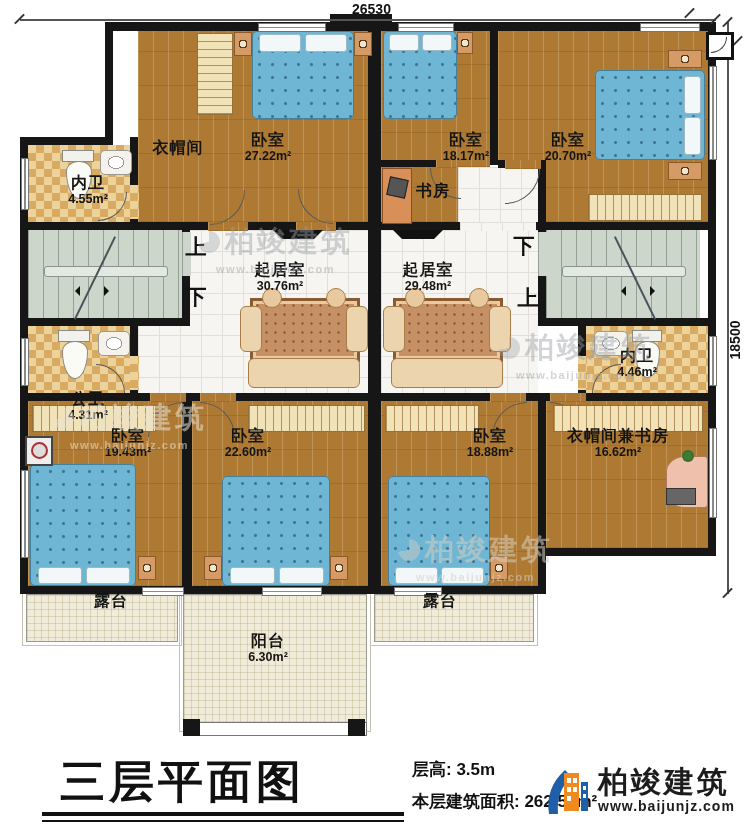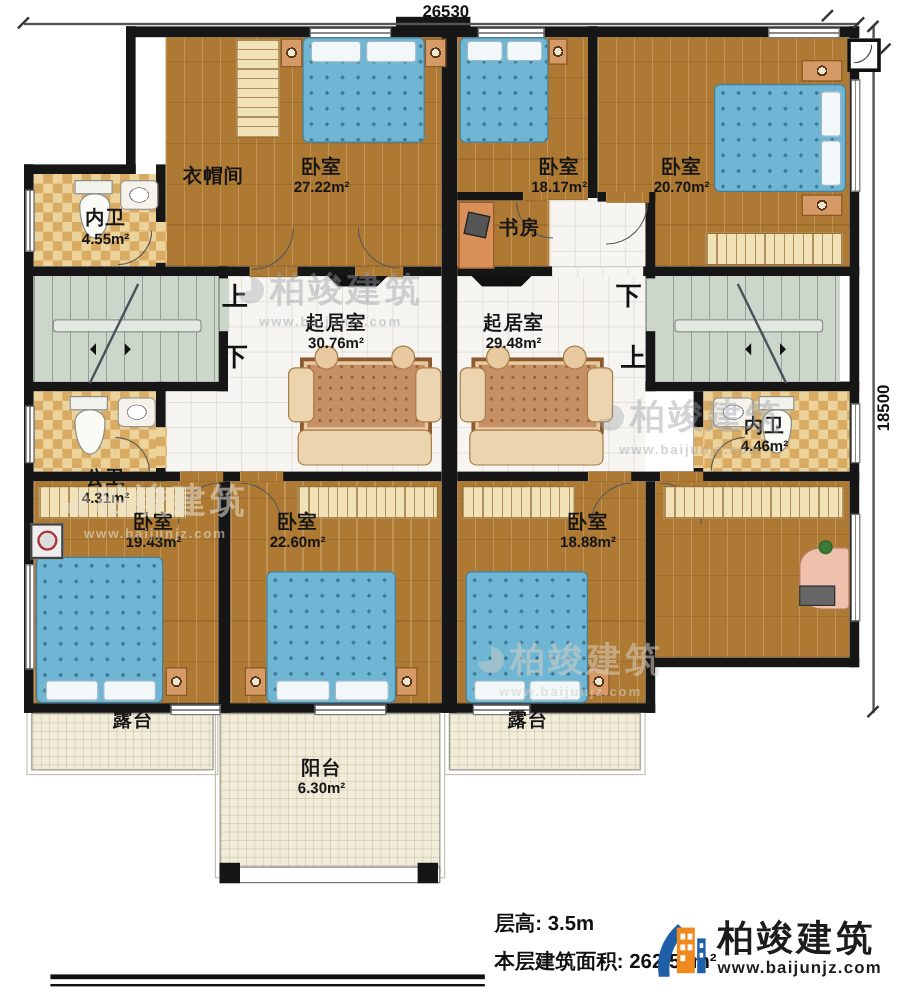--- a/index.html
+++ b/index.html
@@ -330,20 +330,24 @@
     <div class="ar">19.43m²</div>
   </div>
   <div class="lbl" style="left:248px;top:443px;">
     <div class="nm">卧室</div>
     <div class="ar">22.60m²</div>
   </div>
   <div class="lbl" style="left:490px;top:443px;">
     <div class="nm">卧室</div>
     <div class="ar">18.88m²</div>
   </div>
+  <div class="lbl" style="left:618px;top:443px;">
+    <div class="nm">衣帽间兼书房</div>
+    <div class="ar">16.62m²</div>
+  </div>
   <div class="lbl" style="left:111px;top:601px;">
     <div class="nm">露台</div>
   </div>
   <div class="lbl" style="left:440px;top:601px;">
     <div class="nm">露台</div>
   </div>
   <div class="lbl" style="left:268px;top:648px;">
     <div class="nm">阳台</div>
     <div class="ar">6.30m²</div>
   </div>
@@ -370,20 +374,21 @@
     <div class="wm-url">www.baijunjz.com</div>
   </div>
   <div class="wm wm-mid" style="left:398px;top:530px;">
     <div class="wm-row">
       <span class="wm-ico"></span>
       <span class="wm-txt">柏竣建筑</span>
     </div>
     <div class="wm-url">www.baijunjz.com</div>
   </div>
 
+  <div class="ftitle" style="left:60px;top:752px;">三层平面图</div>
   <div class="abs" style="left:42px;top:812px;width:362px;height:4px;background:#111;z-index:30;"></div>
   <div class="abs" style="left:42px;top:820px;width:362px;height:1.5px;background:#111;z-index:30;"></div>
   <div class="fsmall" style="left:412px;top:758px;">层高: 3.5m</div>
   <div class="fsmall" style="left:412px;top:790px;">本层建筑面积: 262.56m²</div>
 
   <div class="abs" style="left:543px;top:764px;width:50px;height:58px;z-index:32;">
     <svg width="50" height="58" viewBox="0 0 50 58">
       <path d="M6,50 Q2,24 22,6 L29,13 Q13,26 15,50 Z" fill="#1e5fa8"></path>
       <rect x="21" y="9" width="15" height="38" fill="#f08a1e"></rect>
       <rect x="24" y="14" width="4" height="5" fill="#fff"></rect>

